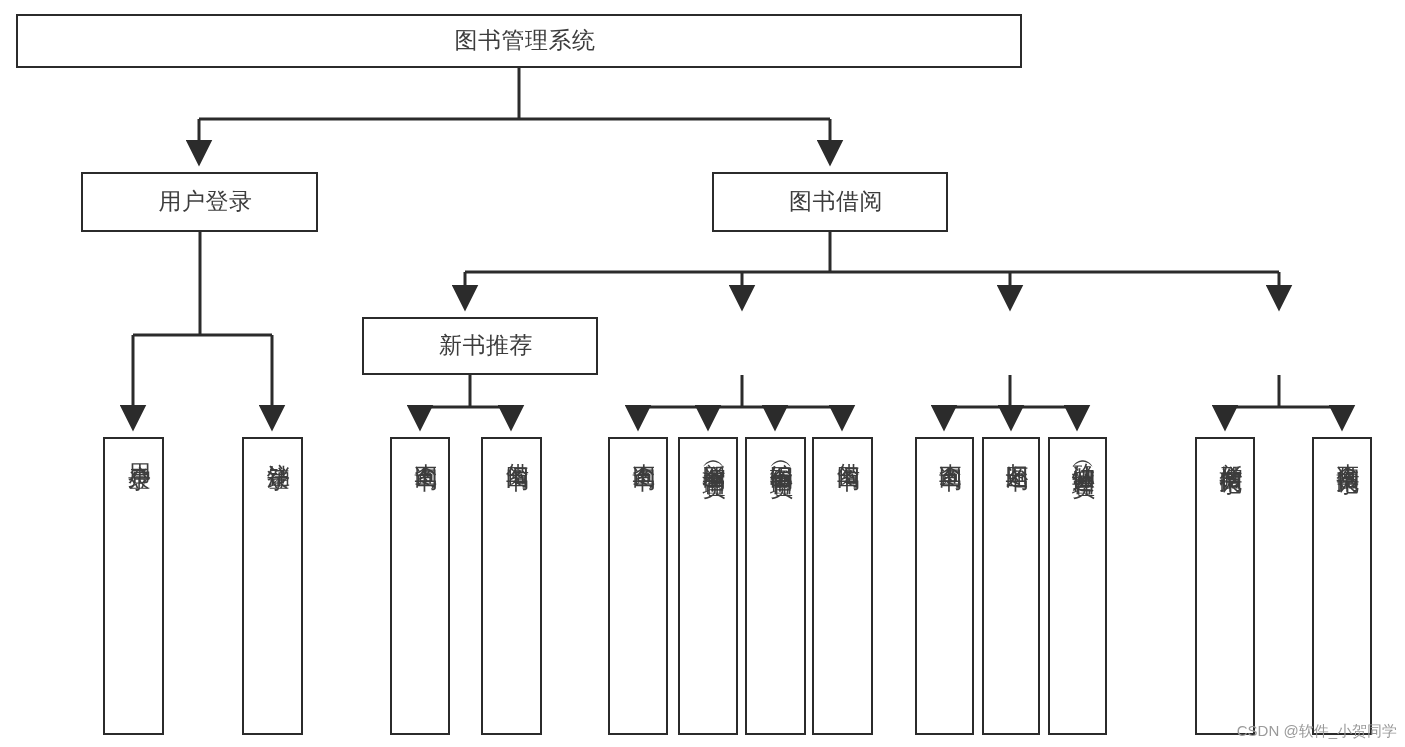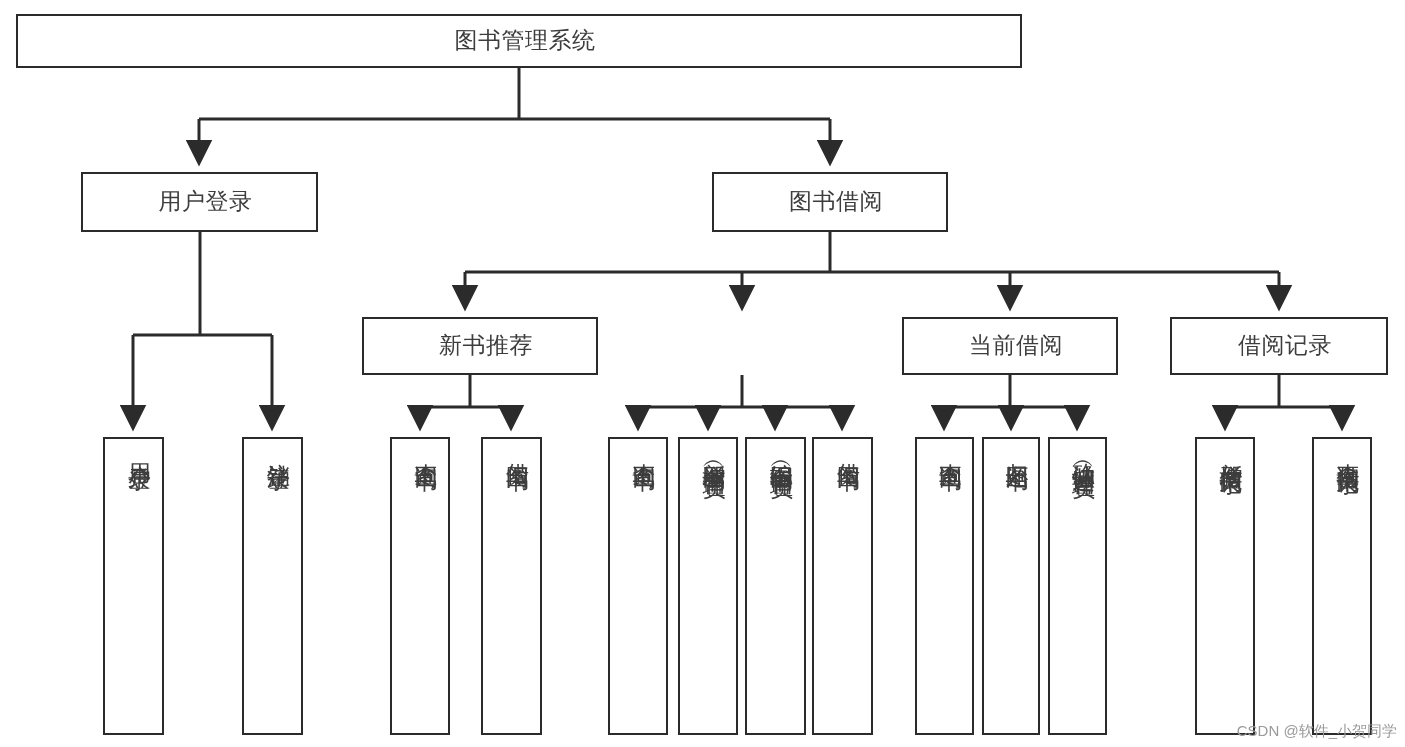--- a/index.html
+++ b/index.html
@@ -144,26 +144,20 @@
   <div class="node-box horiz" id="n-l2_user_login" style="left: 81px; top: 172px; width: 237px; height: 60px;">
     <span class="node-label">用户登录</span>
   </div>
   <div class="node-box horiz" id="n-l2_book_manage" style="left: 712px; top: 172px; width: 236px; height: 60px;">
     <span class="node-label">图书借阅</span>
   </div>
 
   <div class="node-box horiz" id="n-l3_new_book" style="left: 362px; top: 317px; width: 236px; height: 58px;">
     <span class="node-label">新书推荐</span>
   </div>
-  <div class="node-box horiz" id="n-l3_current" style="left: 902px; top: 317px; width: 216px; height: 58px;">
-    <span class="node-label">当前借阅</span>
-  </div>
-  <div class="node-box horiz" id="n-l3_record" style="left: 1170px; top: 317px; width: 218px; height: 58px;">
-    <span class="node-label">借阅记录</span>
-  </div>
 
   <div class="node-box vert" id="n-leaf_user_login" style="left: 103px; top: 437px; width: 61px; height: 298px;">
     <span class="node-label">用户登录</span>
   </div>
   <div class="node-box vert" id="n-leaf_logout" style="left: 242px; top: 437px; width: 61px; height: 298px;">
     <span class="node-label">注销登录</span>
   </div>
 
   <div class="node-box vert" id="n-leaf_query_book_new" style="left: 390px; top: 437px; width: 60px; height: 298px;">
     <span class="node-label">查询图书</span>

